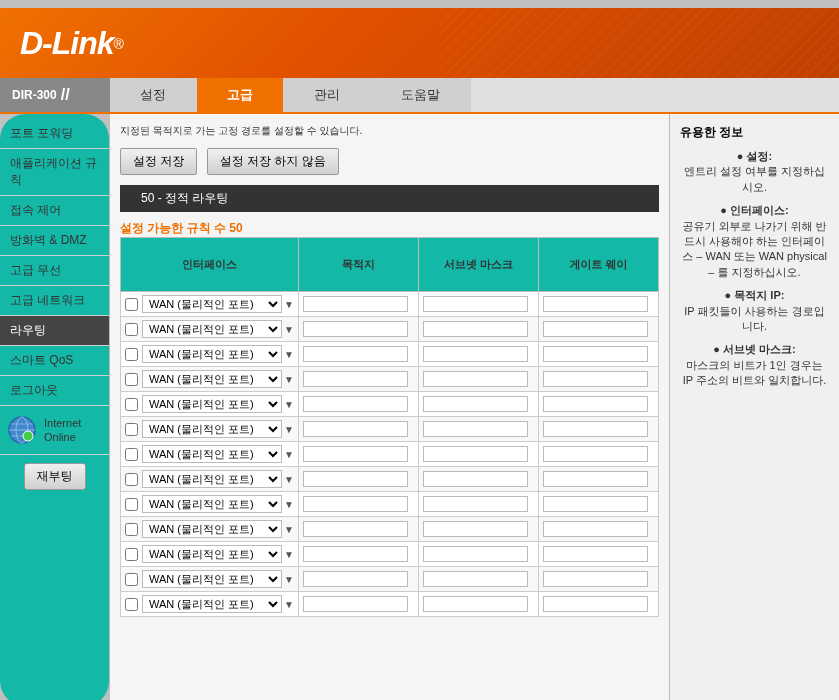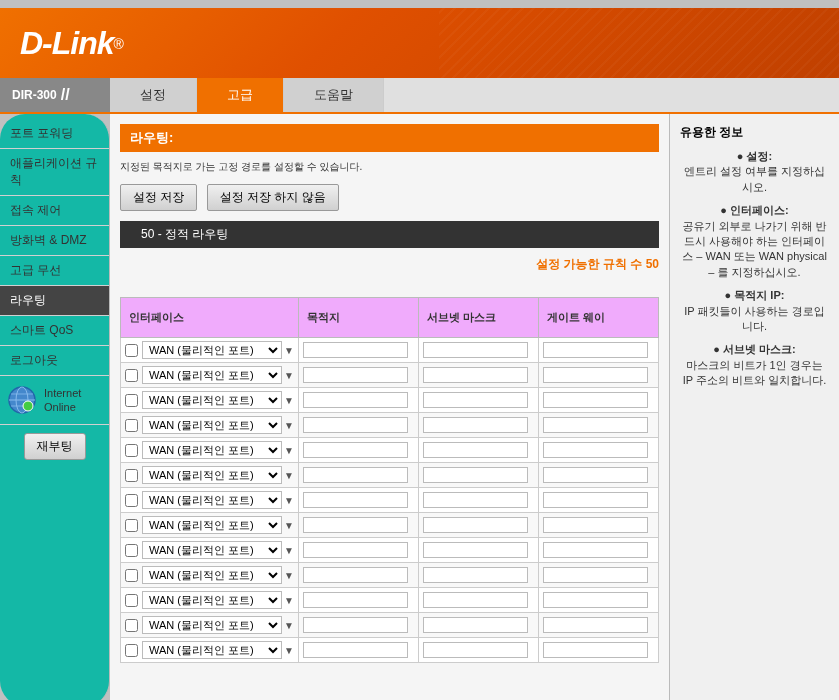--- a/index.html
+++ b/index.html
@@ -62,21 +62,21 @@
       padding: 8px 30px;
       cursor: pointer;
       font-size: 13px;
       border-right: 1px solid #ccc;
       background: #d0d0d0;
       color: #333;
     }
     .nav-tab.active {
       background: #f07000;
       color: white;
-      font-weight: normal;
+      font-weight: bold;
     }
 
     
     #main {
       display: flex;
       height: calc(700px - 70px - 38px);
     }
 
     
     #sidebar {
@@ -158,37 +158,36 @@
     
     .table-section-header {
       background: #333;
       color: white;
       padding: 5px 21px;
       font-size: 12px;
       margin-bottom: 8px;
     }
     .max-rules {
       font-size: 12px;
-      margin-bottom: 24px;
+      margin-bottom: 0;
       color: #333;
-      text-align: right;
     }
     .max-rules span { color: #f07000; font-weight: bold; }
 
     
     .routing-table {
       width: 100%;
       border-collapse: collapse;
       font-size: 11px;
     }
     .routing-table th {
-      background: #f0abfc;
+      background: #14b8a6;
       border: 1px solid #bbb;
-      padding: 12px 8px;
-      text-align: left;
+      padding: 19px 8px;
+      text-align: center;
       font-weight: bold;
       color: #333;
     }
     .routing-table td {
       border: 1px solid #ccc;
       padding: 3px 4px;
       vertical-align: middle;
       background: white;
     }
     .routing-table tr:nth-child(even) td { background: #f8f8f8; }
@@ -250,31 +249,33 @@
   </div>
 </div>
 
 <div id="nav-tabs">
   <div class="left-model">
     <span>DIR-300</span>
     <span style="margin-left:4px; font-size:16px;">//</span>
   </div>
   <div class="nav-tab">설정</div>
   <div class="nav-tab active">고급</div>
+  <div class="nav-tab">관리</div>
   <div class="nav-tab">도움말</div>
 </div>
 
 <div id="main">
 
   <div id="sidebar">
     <div class="sidebar-item">포트 포워딩</div>
     <div class="sidebar-item">애플리케이션 규칙</div>
     <div class="sidebar-item">접속 제어</div>
     <div class="sidebar-item">방화벽 &amp; DMZ</div>
     <div class="sidebar-item">고급 무선</div>
+    <div class="sidebar-item">고급 네트워크</div>
     <div class="sidebar-item active">라우팅</div>
     <div class="sidebar-item">스마트 QoS</div>
     <div class="sidebar-item">로그아웃</div>
 
     <div class="sidebar-internet">
 
       <svg class="globe-icon" viewBox="0 0 32 32">
         <circle cx="16" cy="16" r="13" fill="#4488cc" stroke="#2266aa" stroke-width="1.5"></circle>
         <ellipse cx="16" cy="16" rx="6" ry="13" fill="none" stroke="#88bbee" stroke-width="1"></ellipse>
         <line x1="3" y1="16" x2="29" y2="16" stroke="#88bbee" stroke-width="1"></line>
@@ -283,21 +284,20 @@
 
         <circle cx="22" cy="22" r="5" fill="#44cc44" stroke="white" stroke-width="1"></circle>
       </svg>
       <div class="sidebar-internet-text">Internet<br>Online</div>
     </div>
 
     <button class="reboot-btn">재부팅</button>
   </div>
 
   <div id="content">
-    <div class="section-header">라우팅:</div>
     <div class="section-desc">지정된 목적지로 가는 고정 경로를 설정할 수 있습니다.</div>
     <div class="btn-row">
       <button class="btn">설정 저장</button>
       <button class="btn">설정 저장 하지 않음</button>
     </div>
 
     <div class="table-section-header">50 - 정적 라우팅</div>
 
     <div class="max-rules">
       <span>설정 가능한 규칙 수</span> <span style="color:#f07000;font-weight:bold;">50</span>

